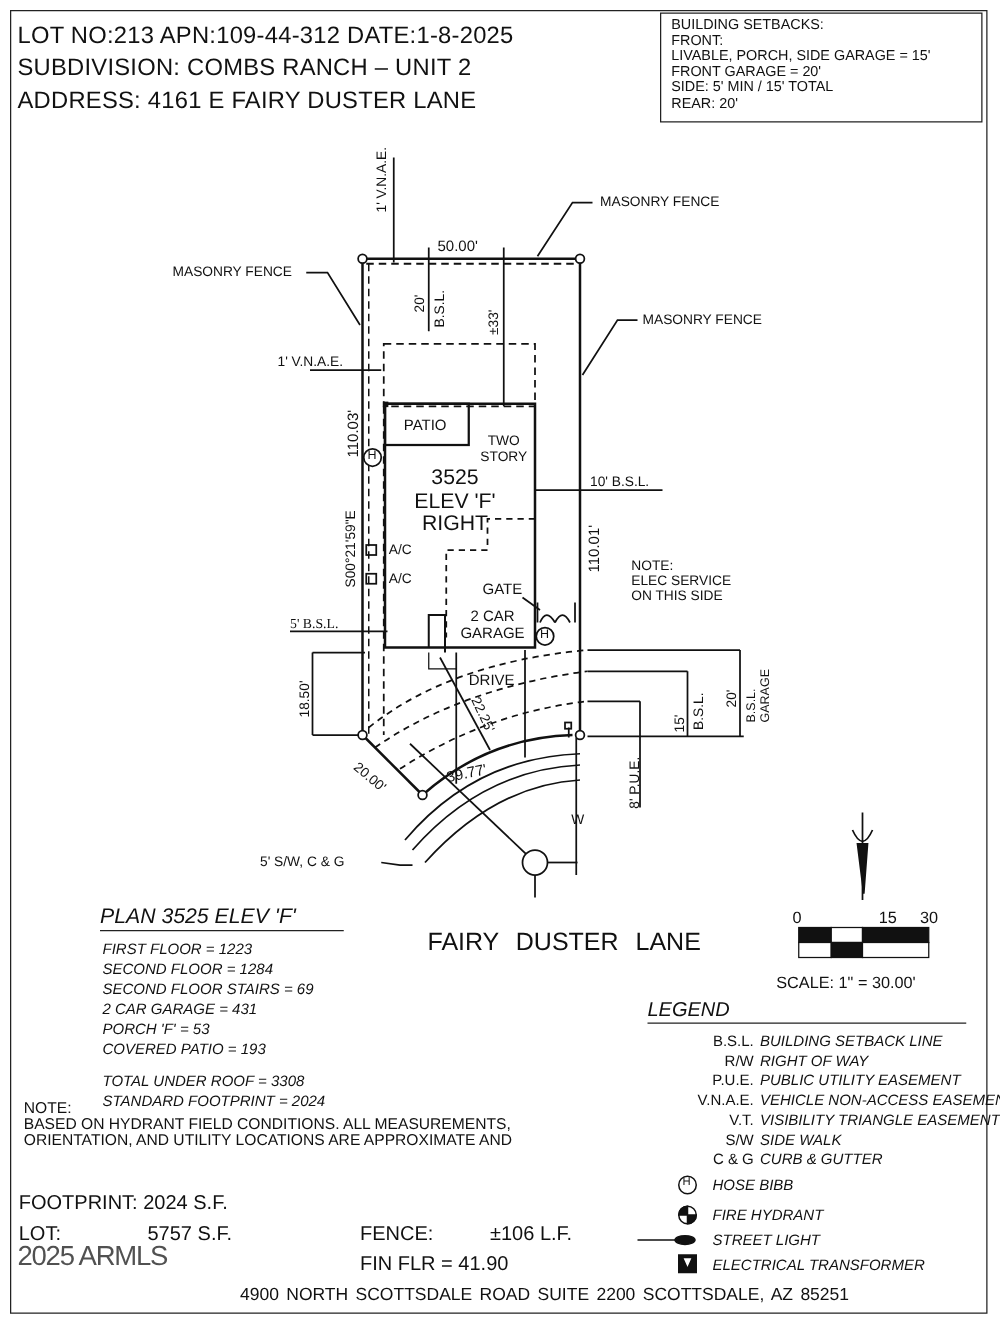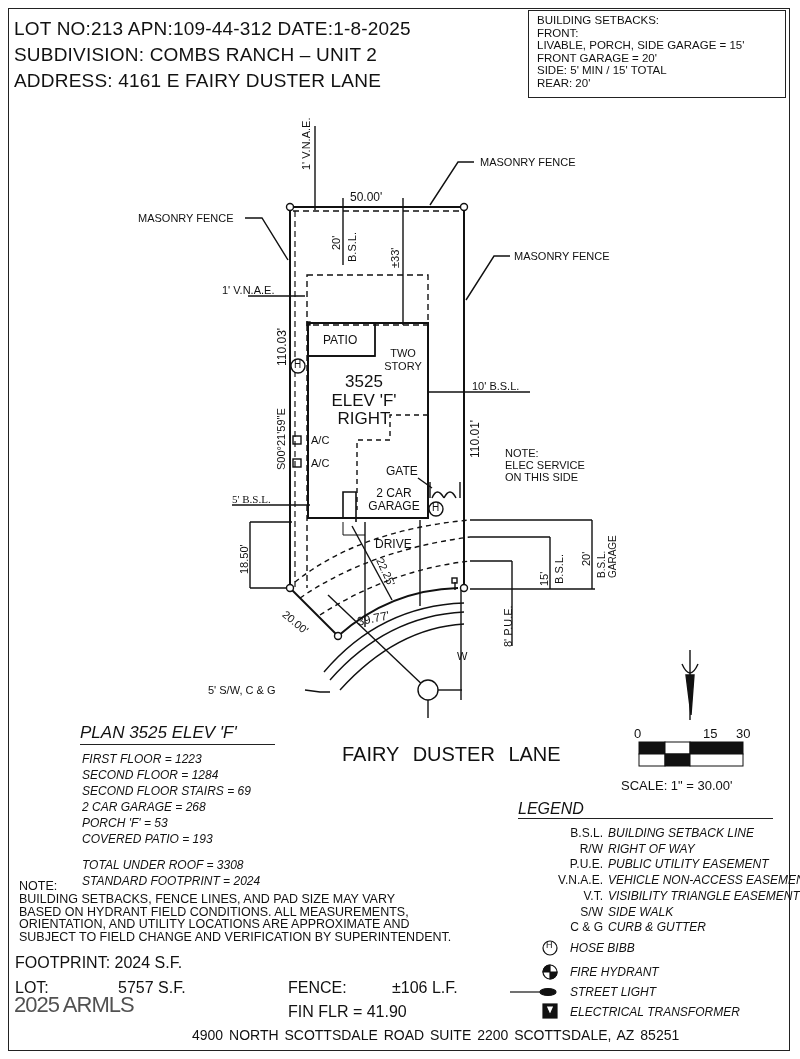--- a/index.html
+++ b/index.html
@@ -212,34 +212,32 @@
 <div class="scale-lbl" style="left:634px;top:726px;">0</div>
 <div class="scale-lbl" style="left:683px;top:726px;margin-left:20px;">15</div>
 <div class="scale-lbl" style="left:736px;top:726px;">30</div>
 <div class="scale-lbl" style="left:621px;top:778px;">SCALE: 1" = 30.00'</div>
 
 <div class="plan-title">PLAN 3525 ELEV 'F'</div>
 <div class="areas">
   <div>FIRST FLOOR = 1223</div>
   <div>SECOND FLOOR = 1284</div>
   <div>SECOND FLOOR STAIRS = 69</div>
-  <div>2 CAR GARAGE = 268</div>
+  <div>2 CAR GARAGE = 431</div>
   <div>PORCH 'F' = 53</div>
   <div>COVERED PATIO = 193</div>
   <div style="height:10px;"></div>
   <div>TOTAL UNDER ROOF = 3308</div>
   <div>STANDARD FOOTPRINT = 2024</div>
 </div>
 
 <div class="note">
   <div>NOTE:</div>
-  <div>BUILDING SETBACKS, FENCE LINES, AND PAD SIZE MAY VARY</div>
   <div>BASED ON HYDRANT FIELD CONDITIONS.  ALL MEASUREMENTS,</div>
   <div>ORIENTATION, AND UTILITY LOCATIONS ARE APPROXIMATE AND</div>
-  <div>SUBJECT TO FIELD CHANGE AND VERIFICATION BY SUPERINTENDENT.</div>
 </div>
 
 <div class="stat" style="left:15px;top:954px;">
   <span>FOOTPRINT:</span>
   <span>2024 S.F.</span>
 </div>
 <div class="stat" style="left:15px;top:979px;">LOT:</div>
 <div class="stat" style="left:118px;top:979px;">5757 S.F.</div>
 <div class="stat" style="left:288px;top:979px;">FENCE:</div>
 <div class="stat" style="left:392px;top:979px;text-align:center;">±106 L.F.</div>

